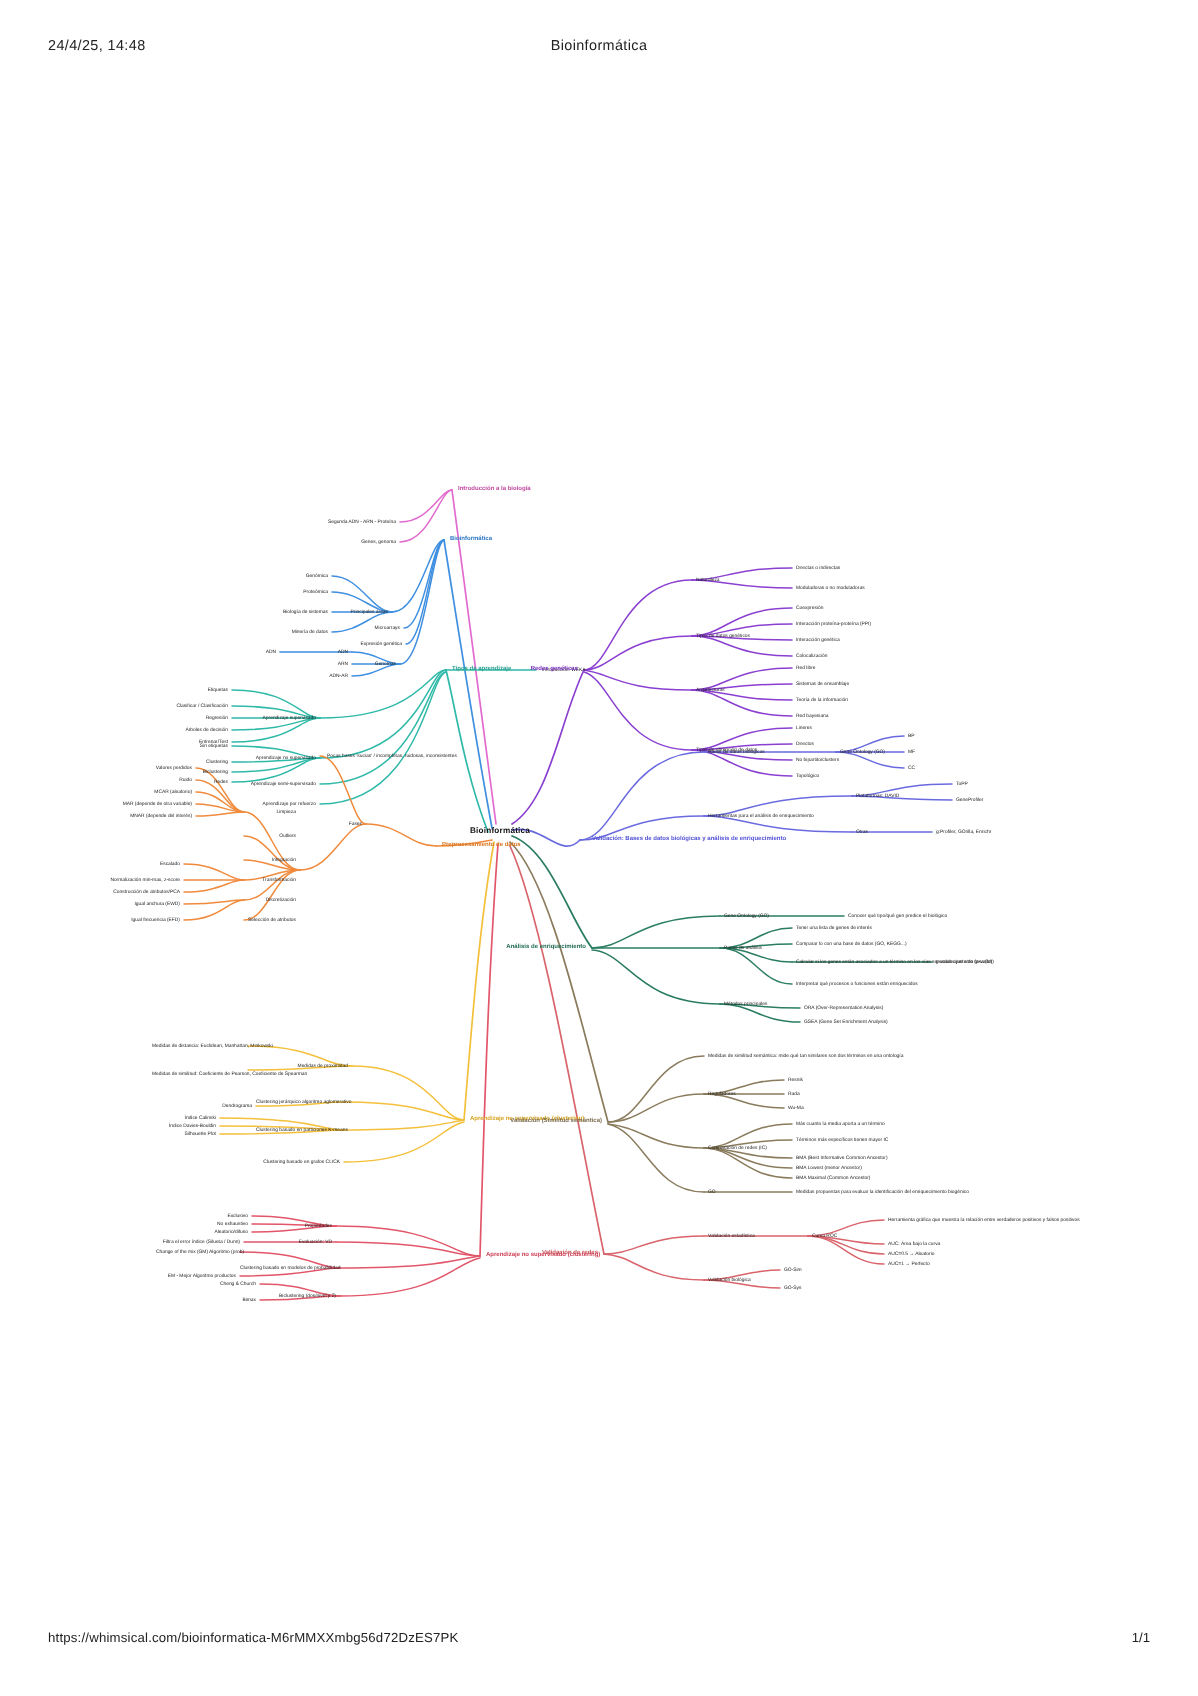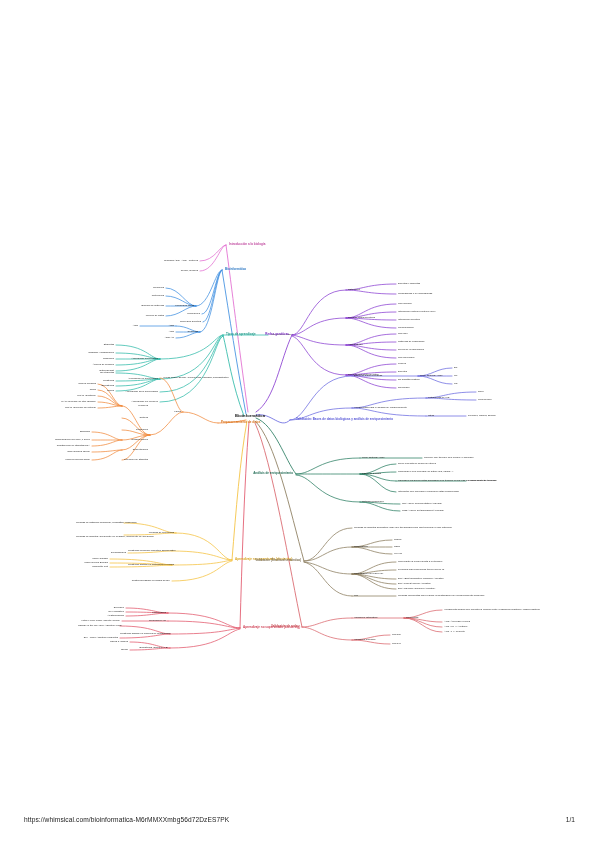--- a/index.html
+++ b/index.html
@@ -18,20 +18,24 @@
   .nd.l{transform:translate(-100%,-50%);text-align:right;}
   .nd.c{transform:translate(-50%,-50%);text-align:center;}
   .root{position:absolute;transform:translate(-50%,-50%);font-size:4.1px;font-weight:bold;color:#111;letter-spacing:.1px;white-space:nowrap;}
   .lvl1{font-size:3.0px;font-weight:600;}
 </style>
 </head>
 <body>
 
 <div class="page">
 
+  <div class="hdr">
+    <span class="date">24/4/25, 14:48</span>
+    <span class="title">Bioinformática</span>
+  </div>
 
   <div class="canvas">
 
     <svg class="links" viewBox="0 0 599 770">
       <g fill="none" stroke-width="0.85" stroke-linecap="round">
 
         <path d="M248,372 C238,300 232,250 226,205" stroke="#e26bd0"></path>
         <path d="M246,374 C236,320 230,280 222,230" stroke="#3f8fe0"></path>
         <path d="M244,376 C232,345 228,315 223,295" stroke="#2fb9a8"></path>
         <path d="M246,380 C236,382 228,383 218,383" stroke="#f08a3c"></path>

